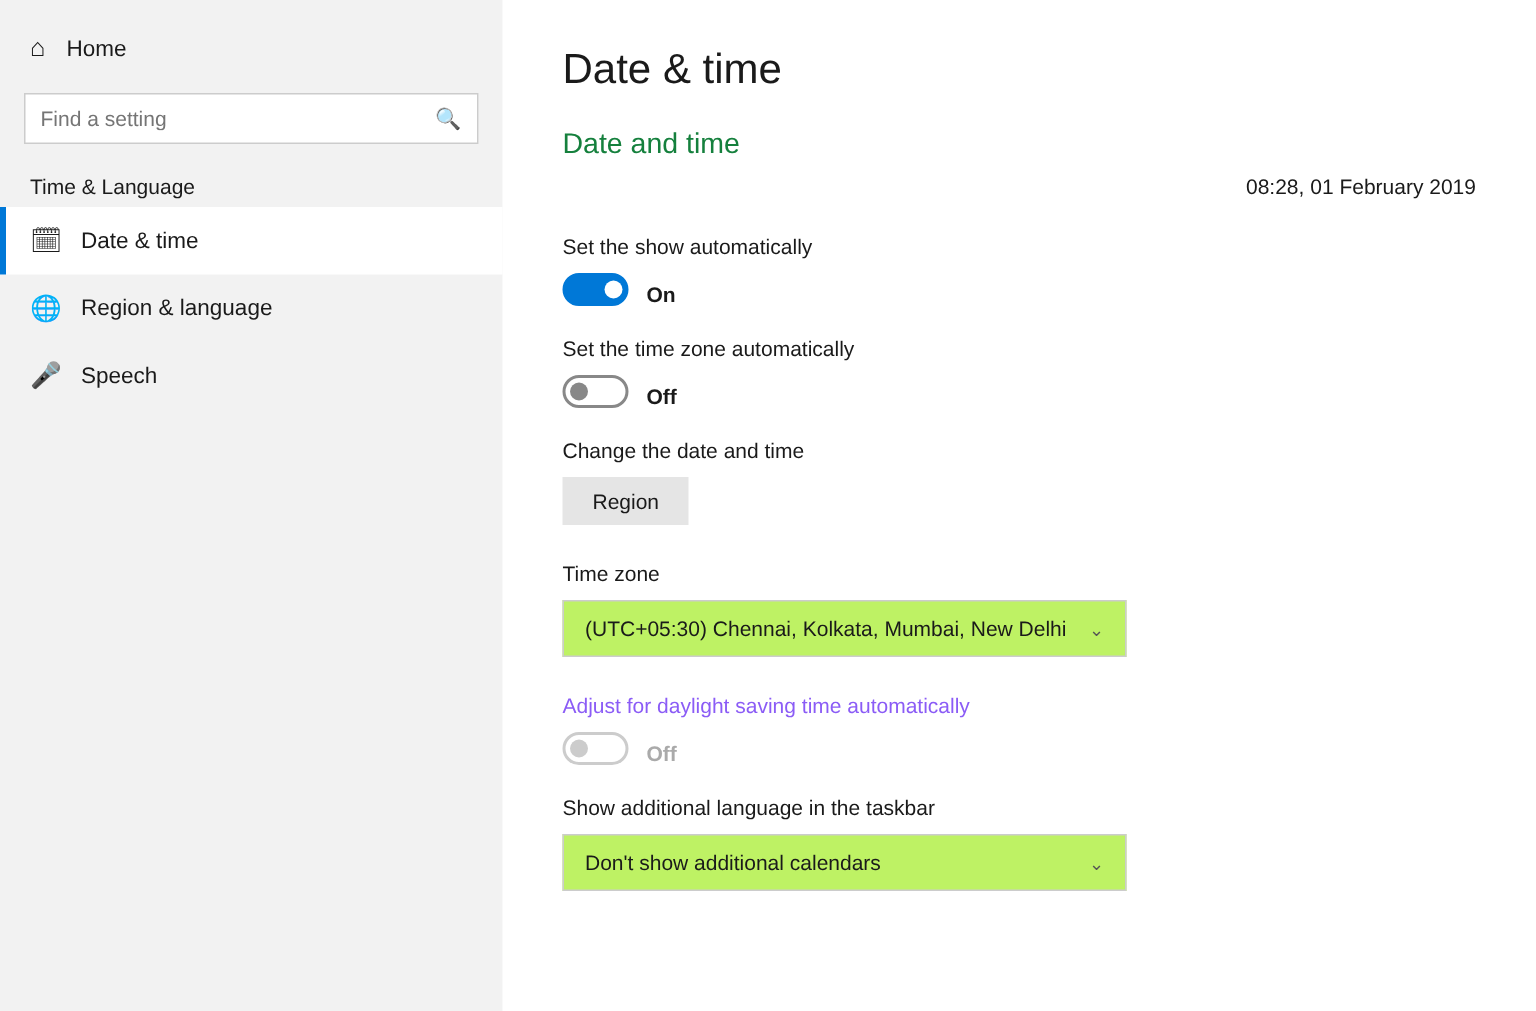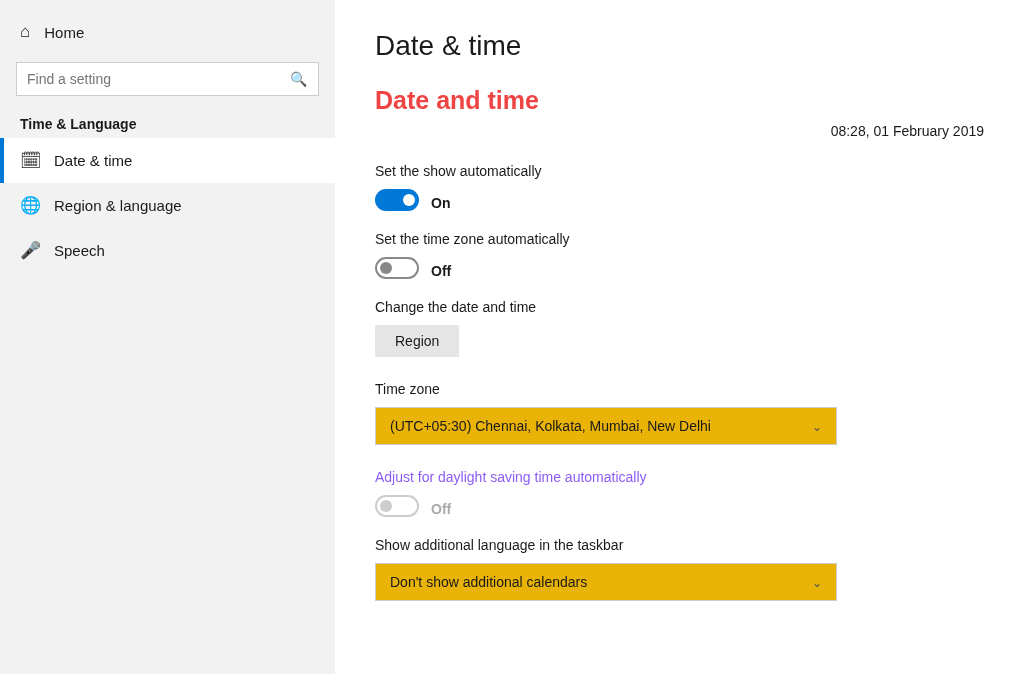--- a/index.html
+++ b/index.html
@@ -64,21 +64,21 @@
       background: none;
       border: none;
       cursor: pointer;
       padding: 0;
       color: #555;
       font-size: 14px;
     }
 
     .section-label {
       font-size: 12px;
-      font-weight: 700;
+      font-weight: 400;
       color: #1a1a1a;
       padding: 8px 20px 6px;
       text-transform: none;
       letter-spacing: 0;
       font-size: 14px;
     }
 
     .nav-item {
       display: flex;
       align-items: center;
@@ -117,23 +117,23 @@
     }
 
     .page-title {
       font-size: 28px;
       font-weight: 300;
       color: #1a1a1a;
       margin-bottom: 24px;
     }
 
     .section-title {
-      font-size: 25px;
-      font-weight: 700;
-      color: #ef4444;
+      font-size: 19px;
+      font-weight: 400;
+      color: #15803d;
       margin-bottom: 8px;
     }
 
     .current-time {
       font-size: 14px;
       color: #1a1a1a;
       margin-bottom: 24px;
       text-align: right;
     }
 
@@ -237,23 +237,23 @@
     .dropdown-wrapper {
       margin-bottom: 24px;
     }
 
     .dropdown {
       display: flex;
       align-items: flex-end;
       justify-content: space-between;
       border: 1px solid #ccc;
       padding: 10px 14px;
-      width: 462px;
-      cursor: pointer;
-      background: #eab308;
+      width: 376px;
+      cursor: pointer;
+      background: #bef264;
       font-size: 14px;
       color: #1a1a1a;
     }
 
     .dropdown-text {
       flex: 1;
     }
 
     .chevron {
       font-size: 12px;

